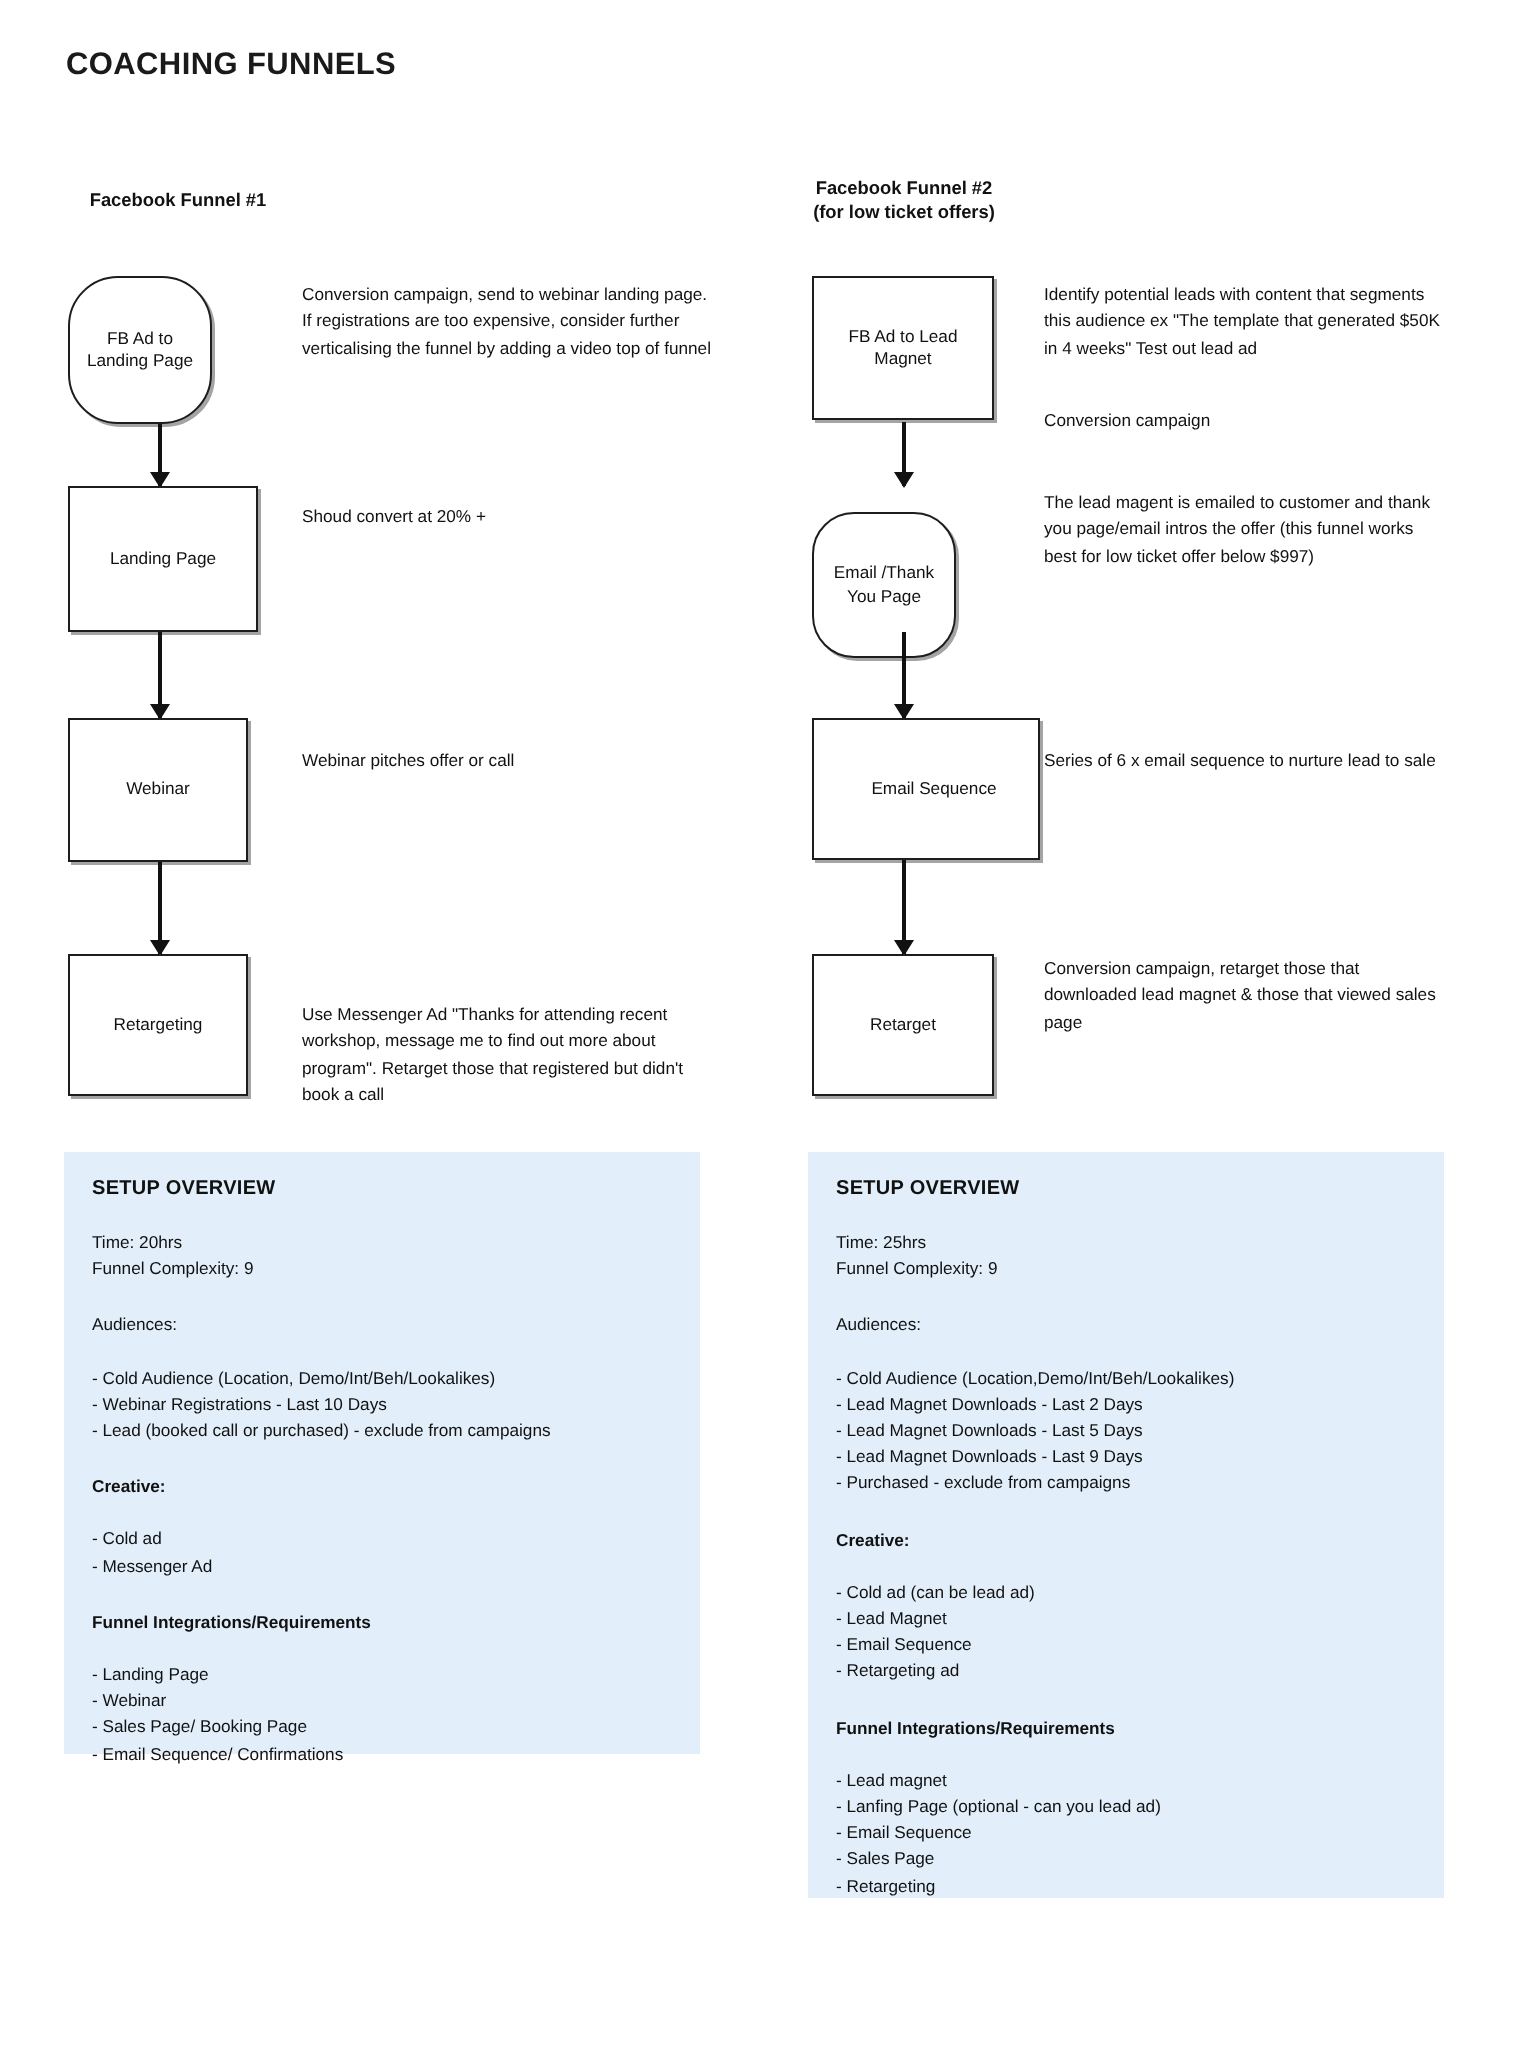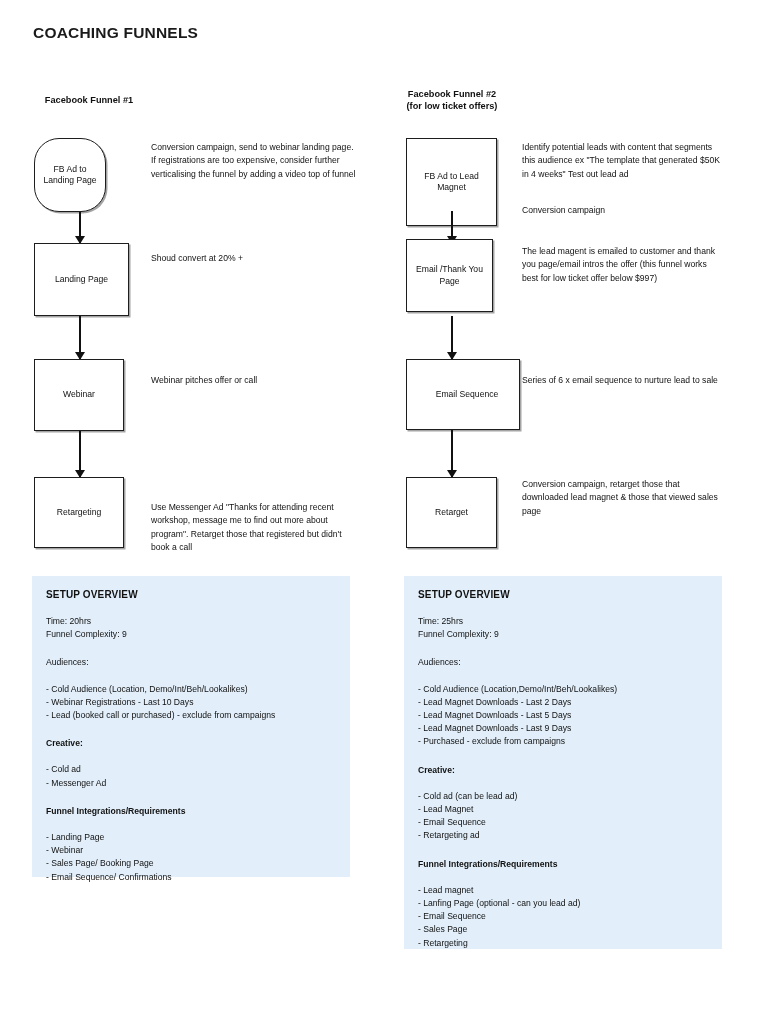--- a/index.html
+++ b/index.html
@@ -52,22 +52,22 @@
     color: #111;
     padding: 2px 5px;
   }
 
   
   #node-c1-0 { left: 34px; top: 138px; width: 72px; height: 74px; border-radius: 25px; }
   #node-c1-1 { left: 34px; top: 243px; width: 95px; height: 73px; justify-content: center; }
   #node-c1-2 { left: 34px; top: 359px; width: 90px; height: 72px; }
   #node-c1-3 { left: 34px; top: 477px; width: 90px; height: 71px; }
   
-  #node-c2-0 { left: 406px; top: 138px; width: 91px; height: 88px; }
-  #node-c2-1 { left: 406px; top: 239px; width: 87px; height: 73px; }
+  #node-c2-0 { left: 406px; top: 138px; width: 91px; height: 72px; }
+  #node-c2-1 { left: 406px; top: 256px; width: 72px; height: 73px; border-radius: 21px; }
   #node-c2-2 { left: 406px; top: 359px; width: 114px; height: 71px; padding-left: 13px; }
   #node-c2-3 { left: 406px; top: 477px; width: 91px; height: 71px; }
 
   
   .connector { position: absolute; width: 11px; }
   .connector .shaft {
     position: absolute;
     left: 5px; top: 0;
     width: 1.5px;
     background: #111;

